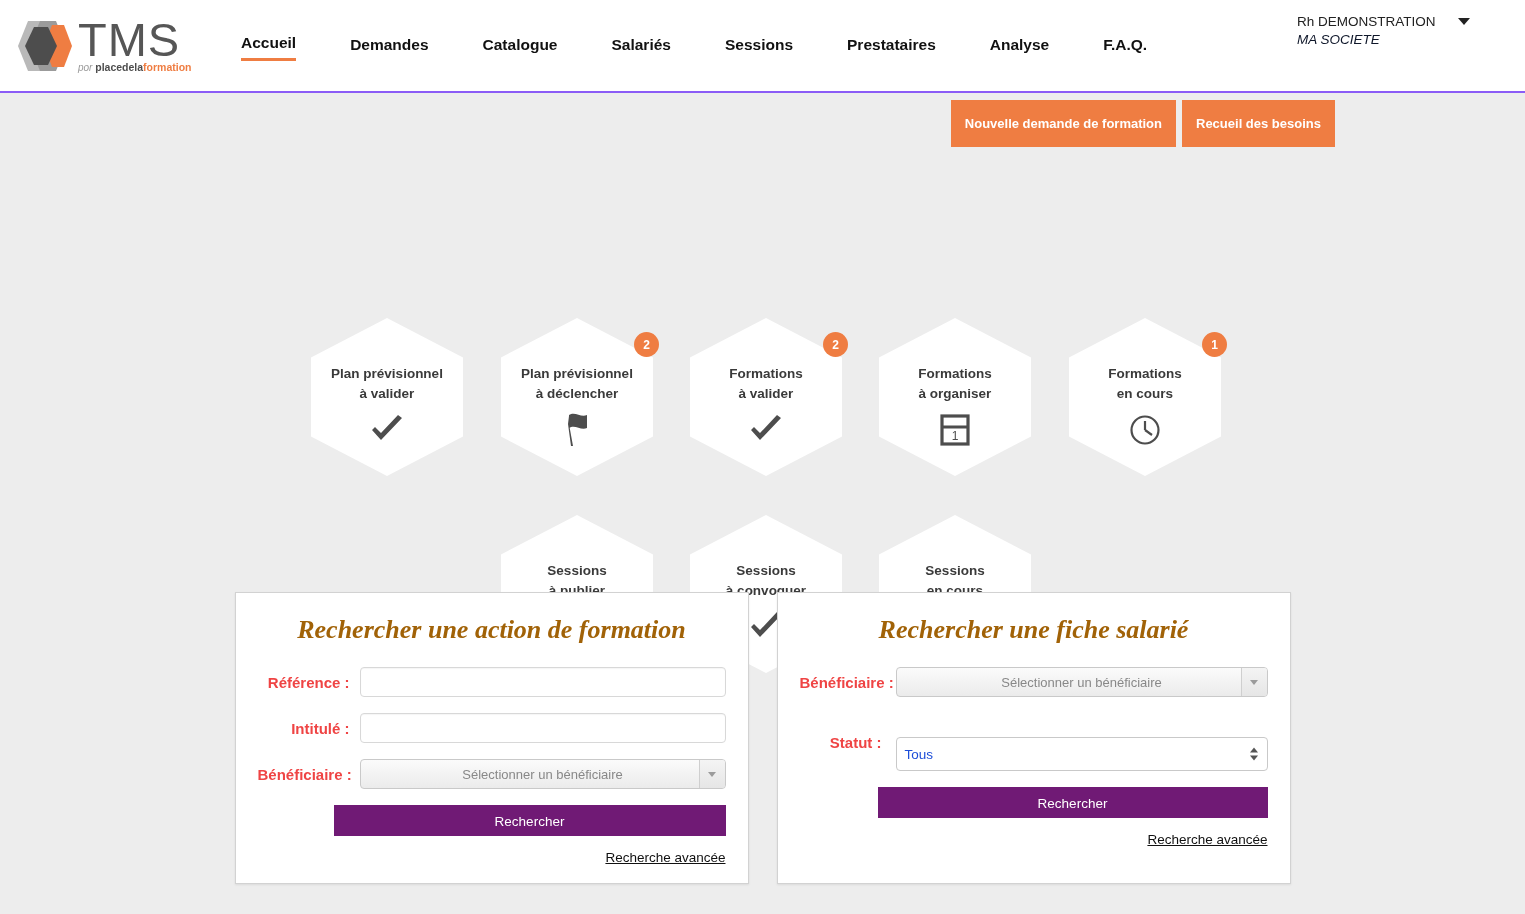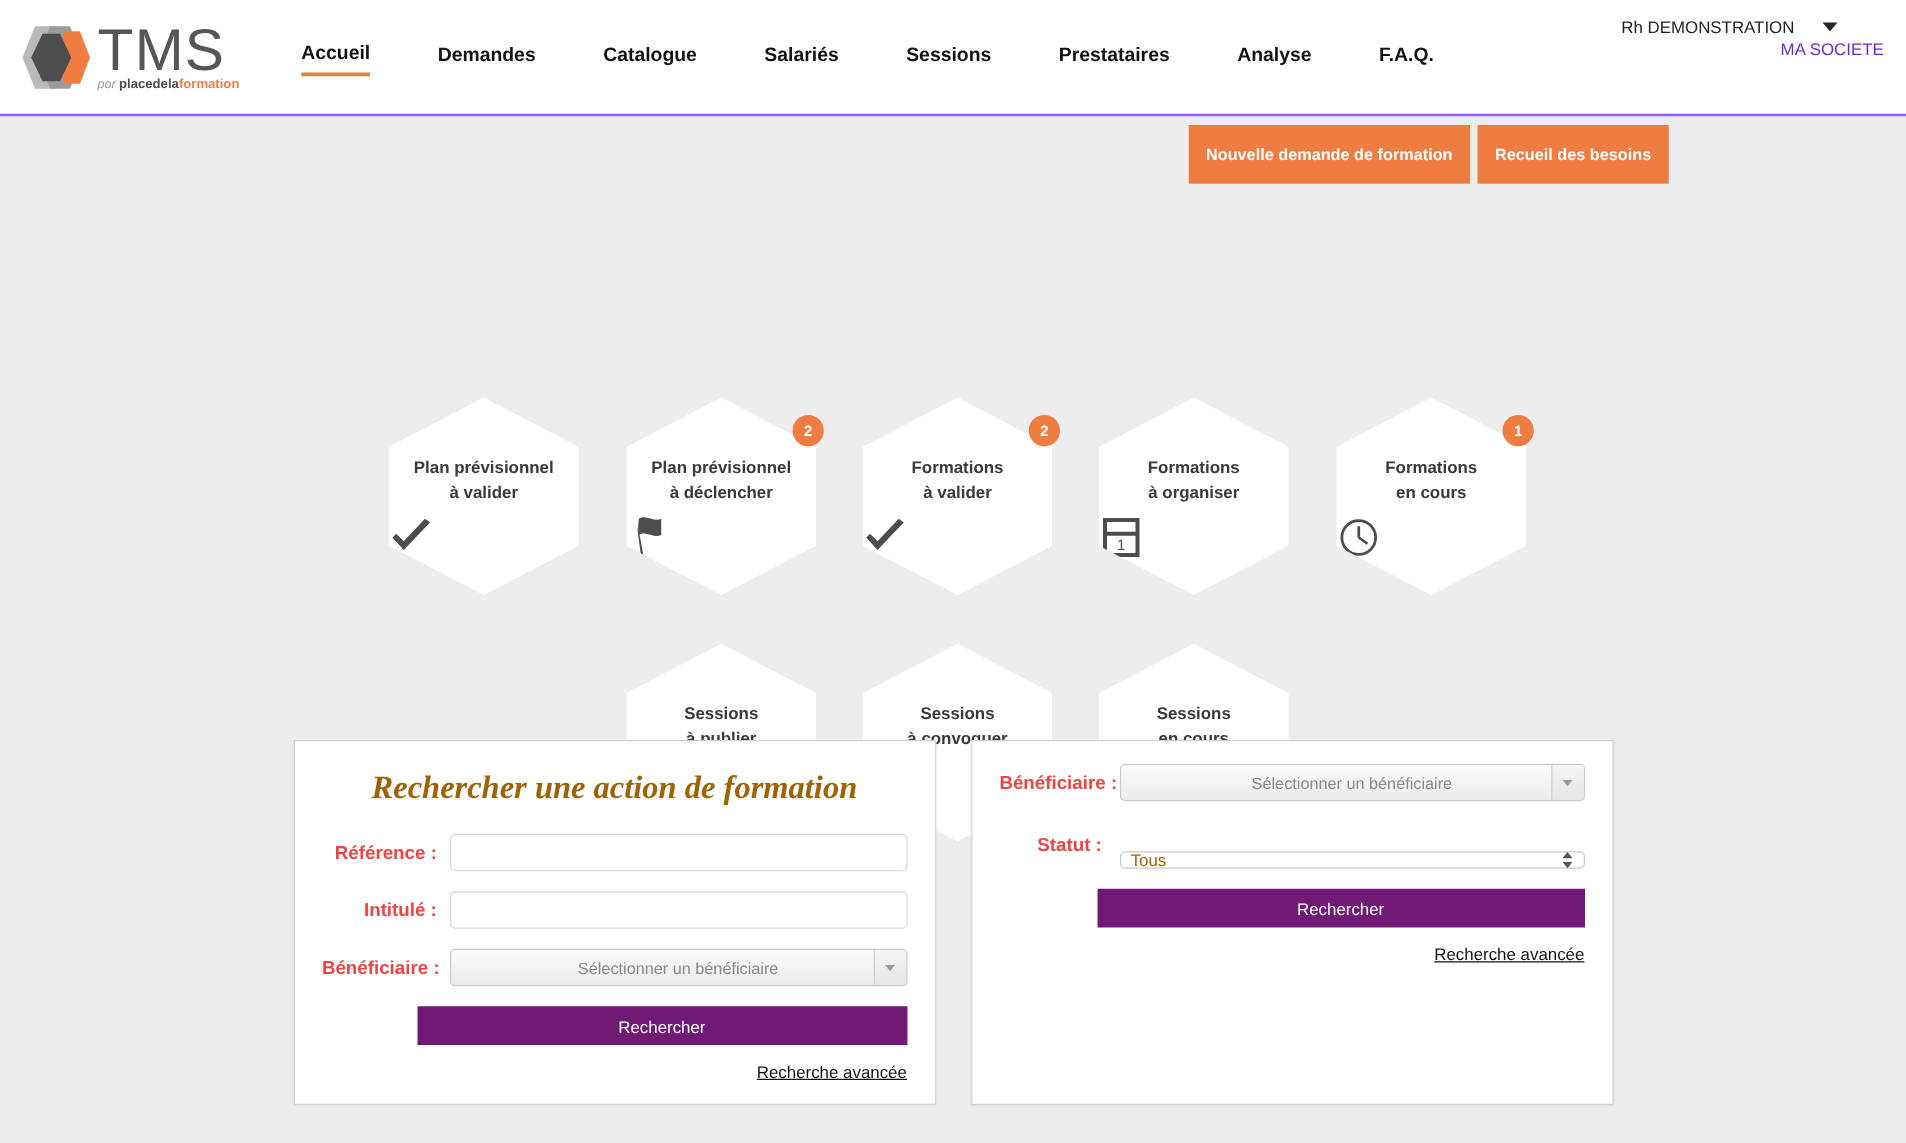--- a/index.html
+++ b/index.html
@@ -68,22 +68,22 @@
   }
   .user-name{ }
   .caret{
     display:inline-block; margin-left:22px;
     width:0;height:0;
     border-left:6px solid transparent;
     border-right:6px solid transparent;
     border-top:7px solid #222;
   }
   .user-line2{
-    font-size:13.5px; color:#6d28d9;
-    margin-top:3px; white-space:nowrap;text-align:right;
+    font-size:13.5px; font-style:italic; color:#0f172a;
+    margin-top:3px; white-space:nowrap;
   }
 
   
   .topactions{
     position:absolute; right:190px; top:100px;
     display:flex; gap:6px;
   }
   .btn-orange{
     background:#ef7d42; color:#fff; border:none;
     font-family:"Liberation Sans", sans-serif;
@@ -94,21 +94,21 @@
 
   
   .hexzone{ position:relative; height:420px; }
   .hex{
     position:absolute;
     width:152px; height:158px;
     background:#ffffff;
     -webkit-clip-path: polygon(50% 0%, 100% 25%, 100% 75%, 50% 100%, 0% 75%, 0% 25%);
     clip-path: polygon(50% 0%, 100% 25%, 100% 75%, 50% 100%, 0% 75%, 0% 25%);
     display:flex; flex-direction:column;
-    justify-content:flex-start;
+    align-items:center; justify-content:flex-start;
     cursor:pointer;
   }
   .hex .hexlabel{
     margin-top:46px;
     font-size:13.5px; font-weight:bold; line-height:20px;
     color:#3a3a3a; text-align:center;
     white-space:pre-line;
   }
   .hex .hexicon{
     margin-top:8px;
@@ -183,26 +183,26 @@
     display:flex;align-items:center;justify-content:center;
   }
   .fakeselect .sel-arrow i{
     width:0;height:0;
     border-left:4.5px solid transparent;
     border-right:4.5px solid transparent;
     border-top:5px solid #9b9b9b;
     display:block;
   }
   .nativeselect{
-    flex:1; height:14px; position:relative;
+    flex:1; height:34px; position:relative;
     border:1px solid #c9c9c9; border-radius:4px;
     background:#fff;
     display:flex;align-items:center;
     padding:0 8px;
-    font-size:13.5px; color:#a16207;
+    font-size:13.5px; color:#1d4ed8;
     cursor:pointer;
     margin-top:24px;
   }
   .nativeselect .updown{
     position:absolute; right:9px; top:50%;
     transform:translateY(-50%);
     display:flex;flex-direction:column;gap:3px;
   }
   .nativeselect .updown i{
     width:0;height:0;display:block;
@@ -408,20 +408,21 @@
             <i></i>
           </span>
       </div>
     </div>
 
     <button class="searchbtn">Rechercher</button>
     <a class="advlink" href="#">Recherche avancée</a>
   </div>
 
   <div class="panel panel-right">
+    <div class="panel-title">Rechercher une fiche salarié</div>
 
     <div class="formrow">
       <div class="formlabel">Bénéficiaire :</div>
       <div class="fakeselect">
         <span>Sélectionner un bénéficiaire</span>
         <span class="sel-arrow">
             <i></i>
           </span>
       </div>
     </div>

